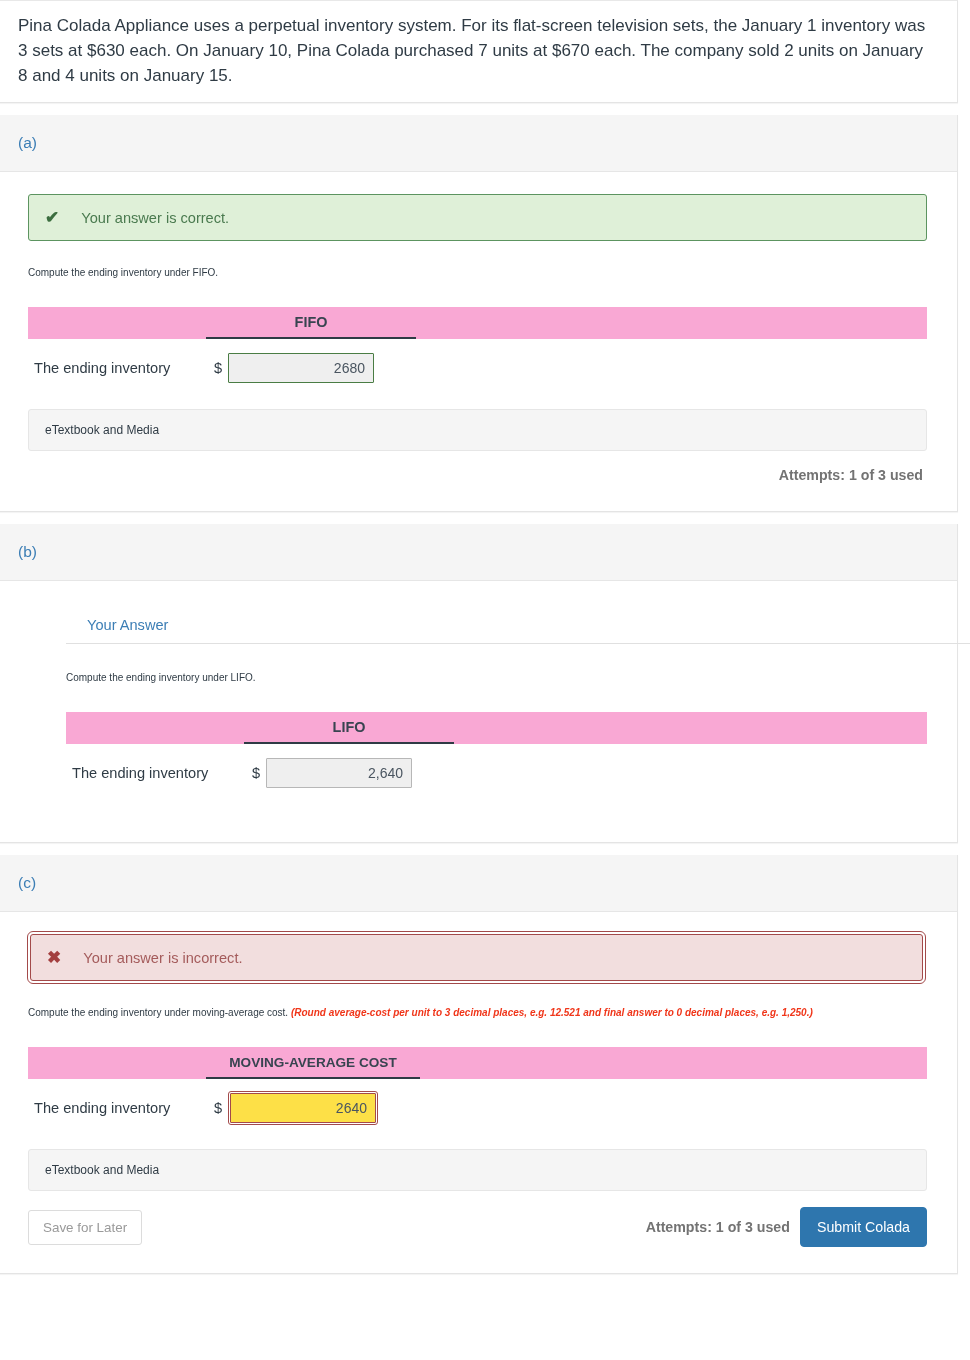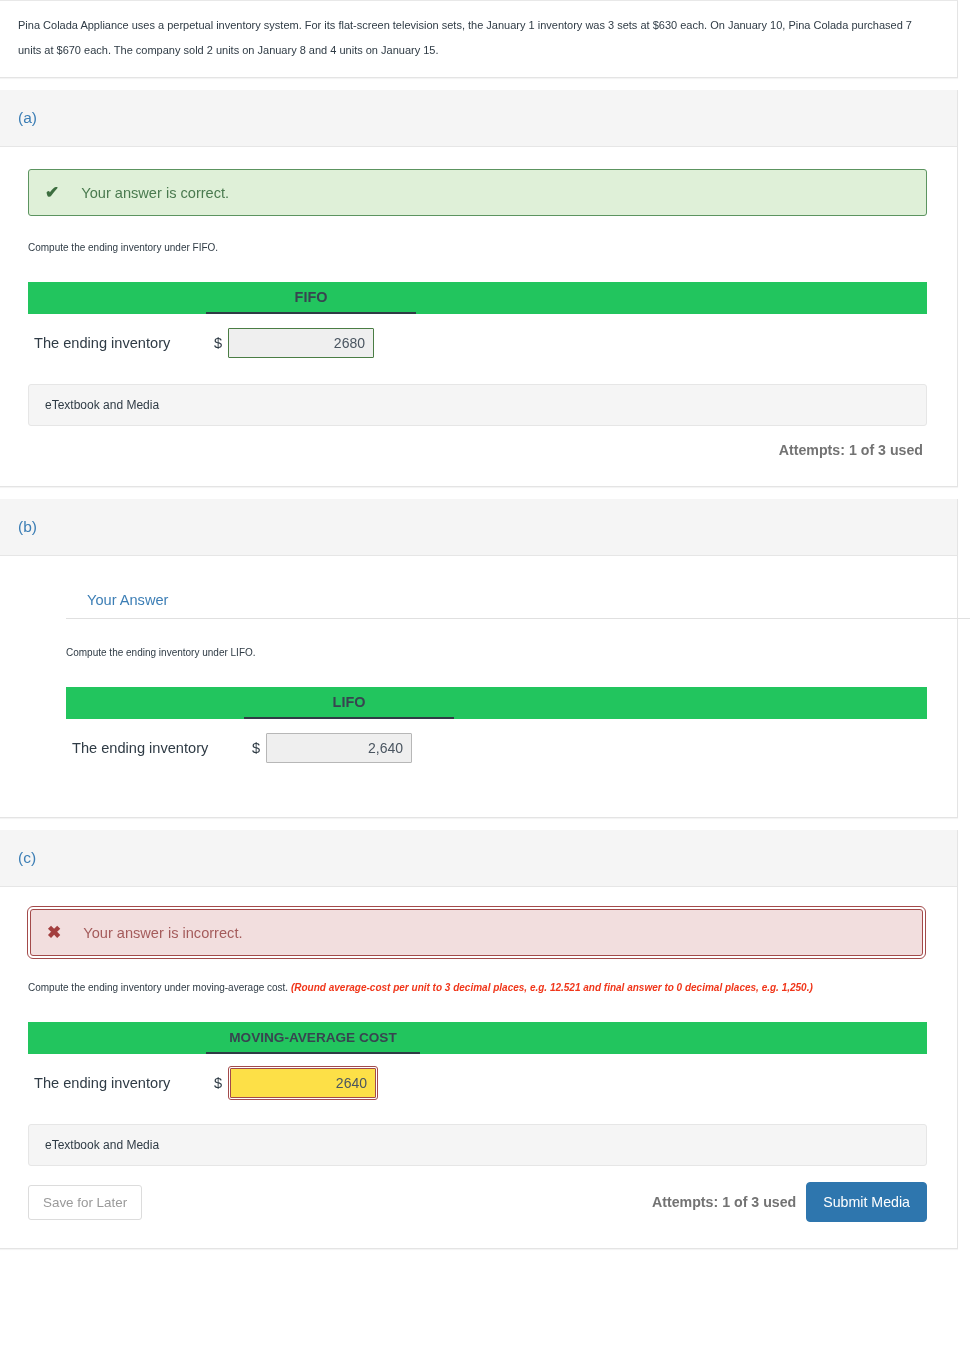--- a/index.html
+++ b/index.html
@@ -30,21 +30,21 @@
     background: #ffffff;
     border: 1px solid #e4e4e4;
     border-top: none;
     border-left: none;
     box-shadow: 0 1px 1px rgba(0,0,0,0.045);
     margin: 0 0 12px 0;
   }
   .card.first { border-top: 1px solid #e8e8e8; }
 
   .question-text {
-    font-size: 11px;
+    font-size: 17px;
     line-height: 25px;
     color: #2f3b45;
     padding: 12px 30px 14px 18px;
   }
 
   
   .part-header {
     background: #f5f5f5;
     border-bottom: 1px solid #e6e6e6;
     padding: 19px 0 19px 18px;
@@ -129,21 +129,21 @@
   .prompt .hint {
     color: #f0361a;
     font-weight: bold;
     font-style: italic;
   }
 
   
   .ans-table { margin: 0 0 10px 0; }
   .ans-head {
     display: flex;
-    background: #22c55e;
+    background: #f9a8d4;
     height: 32px;
   }
   .ans-head .blank {
     width: 178px;
     height: 32px;
   }
   .ans-head .colhead {
     width: 210px;
     height: 32px;
     display: flex;
@@ -356,19 +356,19 @@
           <input class="ans-input incorrect" type="text" value="2640" style="">
         </div>
       </div>
 
       <div class="etextbook">eTextbook and Media</div>
 
       <div class="footer-row">
         <button class="btn-save">Save for Later</button>
         <div class="footer-right">
           <span class="attempts">Attempts: 1 of 3 used</span>
-          <button class="btn-submit">Submit Media</button>
+          <button class="btn-submit">Submit Colada</button>
         </div>
       </div>
     </div>
   </div>
 
 </div>
 
 </body></html>

